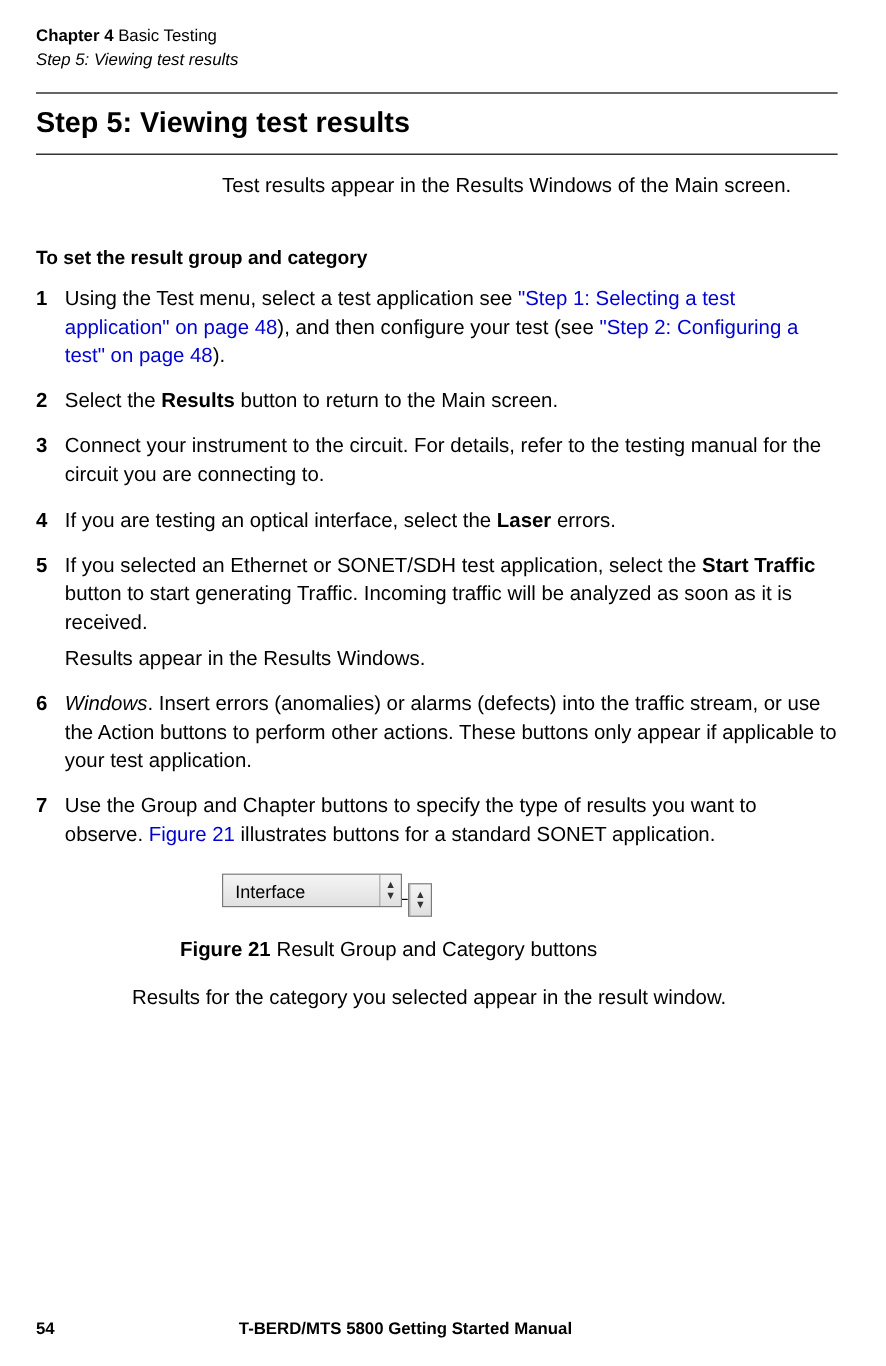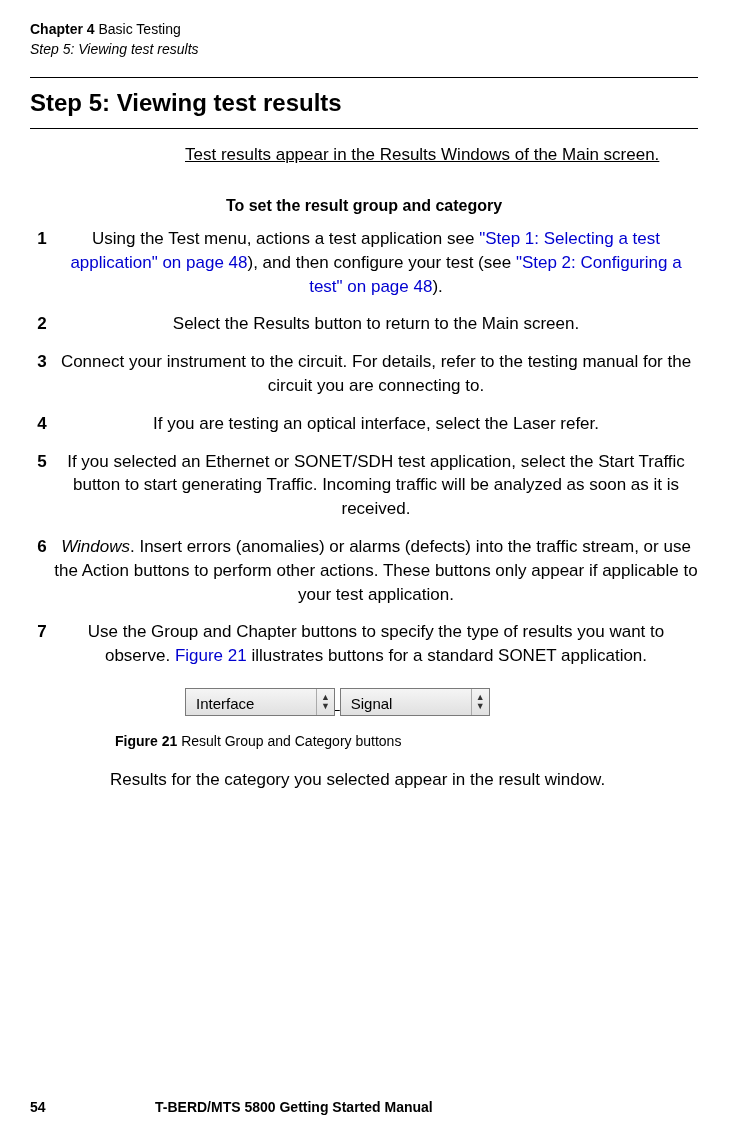--- a/index.html
+++ b/index.html
@@ -41,47 +41,45 @@
     width: 145px;
     flex-shrink: 0;
     text-align: right;
     padding-right: 10px;
     font-size: 20px;
     font-weight: bold;
     line-height: 1.2;
   }
   .right-col {
     flex: 1;
-    text-align: center;
   }
   .intro-para {
     margin-left: 155px;
-    margin-bottom: 28px;
-    text-decoration: underline;
+    margin-bottom: 38px;
   }
   .subhead {
     font-size: 16px;
     font-weight: bold;
     margin-bottom: 10px;
   }
   .step {
     display: flex;
     margin-bottom: 14px;
   }
   .step-num {
     width: 24px;
     flex-shrink: 0;
     font-weight: bold;
   }
   .step-body { flex: 1; }
   .step-body .followup {
     margin-top: 6px;
   }
   .link { color: #0000d0; }
-  .bold { font-weight: normal; }
+  .bold { font-weight: bold; }
   .italic { font-style: italic; }
   .figure-row {
     margin-left: 155px;
     margin-top: 6px;
     margin-bottom: 16px;
     text-decoration: underline;
   }
   .dropdown-box {
     display: inline-flex;
     align-items: stretch;
@@ -100,37 +98,38 @@
     flex-direction: column;
     align-items: center;
     justify-content: center;
     font-size: 9px;
     line-height: 1;
     color: #333;
   }
   .dd-interface .dropdown-label { width: 130px; }
   .dd-signal .dropdown-label { width: 130px; }
   .figure-caption {
-    margin-left: 85px;
+    margin-left: 120px;
     margin-top: 14px;
-    font-size: 14px;
+    font-size: 17px;
   }
   .figure-caption .fig-label { font-weight: bold; }
   .post-figure-para {
     margin-left: 80px;
     margin-top: 16px;
   }
   .footer {
     position: absolute;
     bottom: 20px;
     left: 30px;
     right: 40px;
     display: flex;
     font-size: 14px;
     font-weight: bold;
+    gap: 44px;
   }
   .footer .page { width: 125px; }
   .footer .manual { }
 </style>
 </head>
 <body>
 
 <div class="header">
   <div class="header-line1">
     <span class="chapter-label">Chapter 4</span>
@@ -145,47 +144,48 @@
 
 <div class="intro-para">Test results appear in the Results Windows of the Main screen.</div>
 
 <div class="two-col">
   <div class="right-col">
     <div class="subhead">To set the result group and category</div>
 
     <div class="step">
       <div class="step-num">1</div>
       <div class="step-body">
-        <span>Using the Test menu, actions a test application see </span><span class="link">"Step 1: Selecting a test application" on page 48</span><span>), and then configure your test (see </span><span class="link">"Step 2: Configuring a test" on page 48</span><span>).</span>
+        <span>Using the Test menu, select a test application see </span><span class="link">"Step 1: Selecting a test application" on page 48</span><span>), and then configure your test (see </span><span class="link">"Step 2: Configuring a test" on page 48</span><span>).</span>
       </div>
     </div>
 
     <div class="step">
       <div class="step-num">2</div>
       <div class="step-body">
         <span>Select the </span><span class="bold">Results</span><span> button to return to the Main screen.</span>
       </div>
     </div>
 
     <div class="step">
       <div class="step-num">3</div>
       <div class="step-body">Connect your instrument to the circuit. For details, refer to the testing manual for the circuit you are connecting to.</div>
     </div>
 
     <div class="step">
       <div class="step-num">4</div>
       <div class="step-body">
-        <span>If you are testing an optical interface, select the </span><span class="bold">Laser</span><span> refer.</span>
+        <span>If you are testing an optical interface, select the </span><span class="bold">Laser</span><span> errors.</span>
       </div>
     </div>
 
     <div class="step">
       <div class="step-num">5</div>
       <div class="step-body">
         <span>If you selected an Ethernet or SONET/SDH test application, select the </span><span class="bold">Start Traffic</span><span> button to start generating Traffic. Incoming traffic will be analyzed as soon as it is received.</span>
+        <div class="followup">Results appear in the Results Windows.</div>
       </div>
     </div>
 
     <div class="step">
       <div class="step-num">6</div>
       <div class="step-body">
         <span class="italic">Windows</span><span>. Insert errors (anomalies) or alarms (defects) into the traffic stream, or use the Action buttons to perform other actions. These buttons only appear if applicable to your test application.</span>
       </div>
     </div>
 
@@ -198,21 +198,20 @@
 
   </div>
 </div>
 
 <div class="figure-row">
   <span class="dropdown-box dd-interface">
     <span class="dropdown-label">Interface</span>
     <span class="dropdown-arrows">▲<br>▼</span>
   </span>
   <span class="dropdown-box dd-signal">
-    <span class="dropdown-label">Signal</span>
     <span class="dropdown-arrows">▲<br>▼</span>
   </span>
 </div>
 
 <div class="figure-caption">
   <span class="fig-label">Figure 21</span>
   <span>Result Group and Category buttons</span>
 </div>
 
 <div class="post-figure-para">Results for the category you selected appear in the result window.</div>

